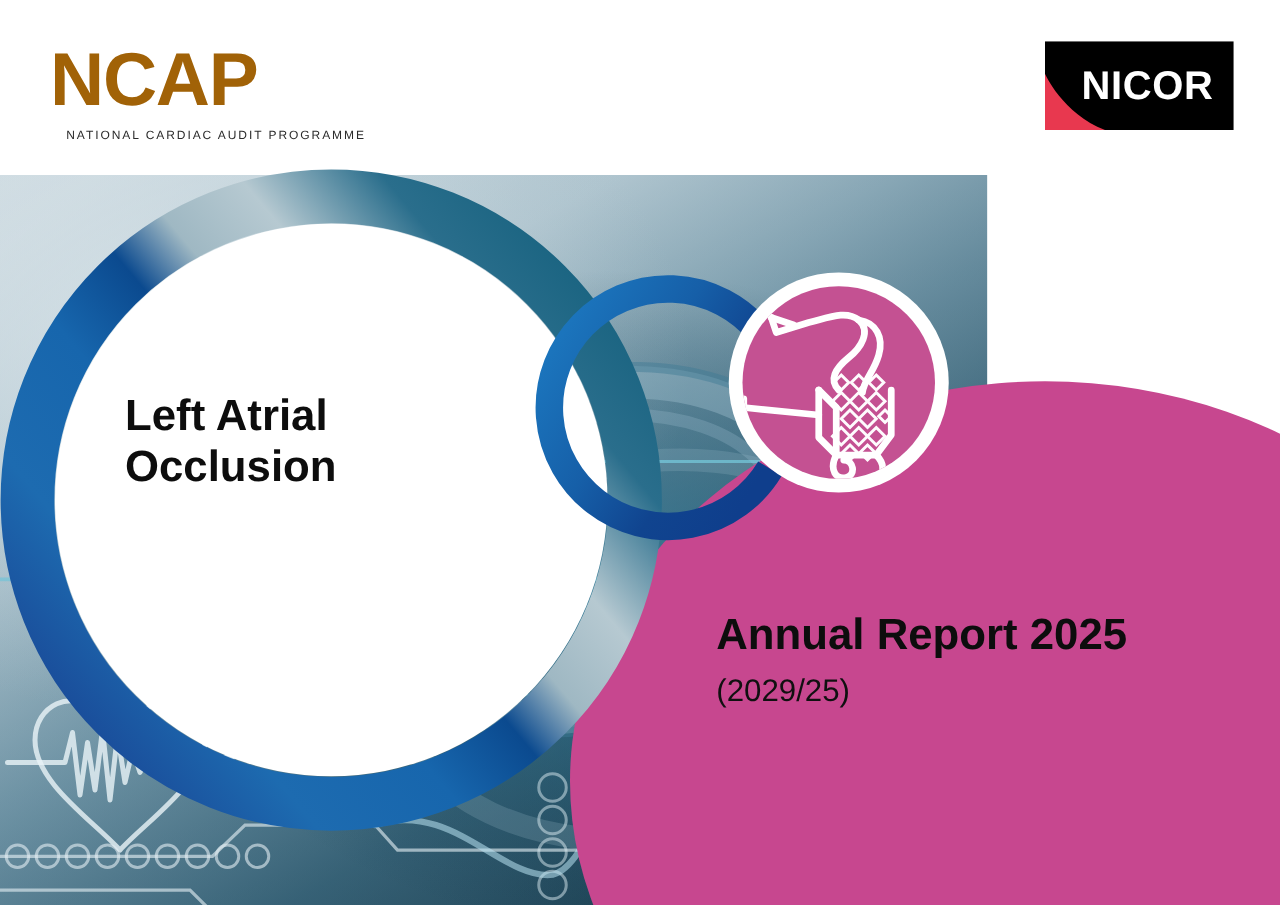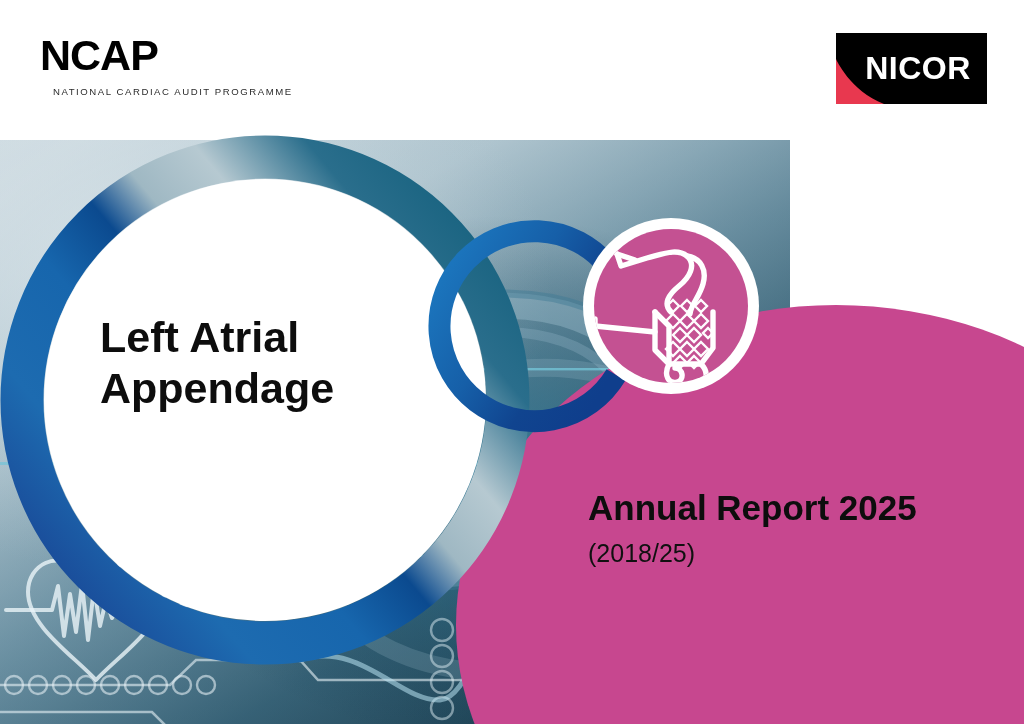--- a/index.html
+++ b/index.html
@@ -31,24 +31,24 @@
 
   
   #ncap-logo {
     position: absolute;
     left: 40px;
     top: 34px;
     width: 260px;
     z-index: 40;
   }
   #ncap-wordmark {
-    font-size: 43px;
+    font-size: 60px;
     font-weight: bold;
     letter-spacing: -1px;
-    color: #000000;
+    color: #a16207;
     line-height: 1;
     font-family: "Liberation Sans", sans-serif;
   }
   #ncap-tagline {
     margin-top: 9px;
     margin-left: 13px;
     font-size: 9.6px;
     letter-spacing: 1.55px;
     color: #2b2b2b;
     font-family: "Liberation Sans", sans-serif;
@@ -101,21 +101,21 @@
   }
   #title-block {
     position: absolute;
     left: 100px;
     top: 312px;
     width: 380px;
     z-index: 30;
     line-height: 1.18;
   }
   .title-line {
-    font-size: 43px;
+    font-size: 35px;
     color: #0d0d0d;
     font-family: "Liberation Sans", sans-serif;
     white-space: nowrap;
   }
   .title-bold { font-weight: bold; }
   .title-reg  { font-weight: normal; }
 
   
   #icon-badge {
     position: absolute;
@@ -123,21 +123,21 @@
     top: 186px;
     width: 240px;
     height: 240px;
     z-index: 30;
   }
   #icon-badge svg { display: block; overflow: visible; }
 
   
   #report-block {
     position: absolute;
-    left: 588px;
+    left: 573px;
     top: 489px;
     z-index: 35;
   }
   #report-title {
     font-size: 35px;
     font-weight: bold;
     color: #0d0d0d;
     line-height: 1.1;
     white-space: nowrap;
     font-family: "Liberation Sans", sans-serif;
@@ -284,21 +284,21 @@
         </linearGradient>
       </defs>
       <circle cx="265" cy="265" r="243" fill="none" stroke="url(#bigRingGrad)" stroke-width="43"></circle>
     </svg>
   </div>
 
   <div id="title-disc"></div>
 
   <div id="title-block">
     <div class="title-line title-bold">Left Atrial</div>
-    <div class="title-line title-bold">Appendage</div>
+    <div class="title-line title-bold">Occlusion</div>
   </div>
 
   <div id="icon-badge">
     <svg width="240" height="240" viewBox="0 0 240 240" xmlns="http://www.w3.org/2000/svg">
       <defs>
         <linearGradient id="badgeArcGrad" x1="0.05" y1="0.2" x2="0.95" y2="0.8">
           <stop offset="0%" stop-color="#1b74bc"></stop>
           <stop offset="38%" stop-color="#165fa8"></stop>
           <stop offset="70%" stop-color="#10448f"></stop>
           <stop offset="100%" stop-color="#0f3e8c"></stop>
@@ -352,21 +352,21 @@
           <path d="M122 114 l6 6 -6 6 -6 -6 z"></path>
           <path d="M136 114 l6 6 -6 6 -6 -6 z"></path>
           <path d="M150 114 l6 6 -6 6 -6 -6 z"></path>
         </g>
       </g>
     </svg>
   </div>
 
   <div id="report-block">
     <div id="report-title">Annual Report 2025</div>
-    <div id="report-period">(2018/25)</div>
+    <div id="report-period">(2029/25)</div>
   </div>
 
   <div id="ncap-logo">
     <div id="ncap-wordmark">NCAP</div>
     <div id="ncap-tagline">NATIONAL CARDIAC AUDIT PROGRAMME</div>
   </div>
 
   <div id="nicor-logo">
     <svg width="151" height="71" viewBox="0 0 151 71" xmlns="http://www.w3.org/2000/svg">
       <rect x="0" y="0" width="151" height="71" fill="#000000"></rect>

